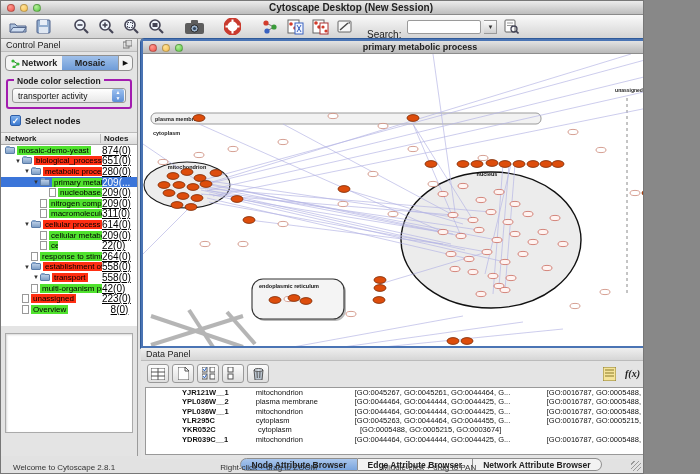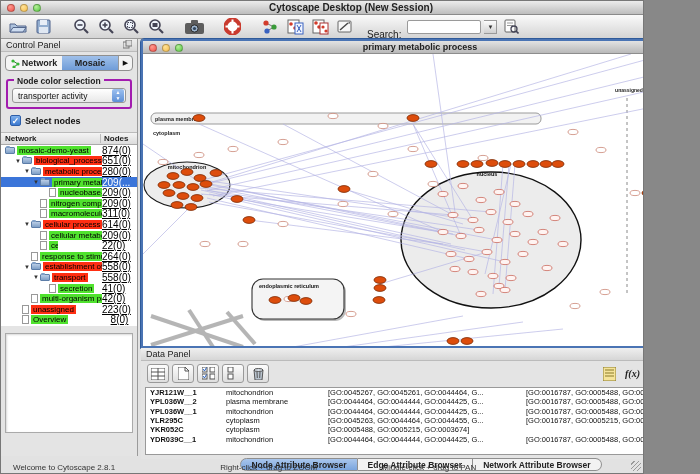--- a/index.html
+++ b/index.html
@@ -59,21 +59,21 @@
   .canvas svg{position:absolute;left:0;top:0;}
   
   .dpanel{position:absolute;left:140px;top:347px;width:560px;height:111px;background:#e4e4e4;}
   .dp-toolbar{height:25px;display:flex;align-items:center;padding:0 6px;gap:3px;}
   .dbtn{width:22px;height:19px;border:1px solid #999;border-radius:3px;background:linear-gradient(#fdfdfd,#dedede);display:flex;align-items:center;justify-content:center;font-weight:bold;}
   .dbtn.noborder{border:none;background:none;}
   .dp-right{margin-left:auto;display:flex;gap:3px;}
   .dp-table{position:relative;margin:1px 4px 0 4px;border:1px solid #999;background:#fff;height:68px;overflow:hidden;}
   .dt-hdr{display:flex;height:12px;background:linear-gradient(#f5f5f5,#dcdcdc);border-bottom:1px solid #aaa;font-size:7.5px;font-weight:bold;color:#222;}
   .dt-hdr>div{border-right:1px solid #b5b5b5;display:flex;align-items:center;justify-content:center;overflow:hidden;white-space:nowrap;}
-  .drow{display:flex;height:9.3px;font-size:7.5px;color:#111;align-items:center;}
+  .drow{display:flex;height:9.3px;font-size:7.5px;color:#111;align-items:center;padding-left:32px;}
   .drow>div{padding-left:4px;overflow:hidden;white-space:nowrap;}
   .co0{width:76px;font-weight:bold;}
   .co1{width:102px;}
   .co2{width:198px;}
   .co3{width:158px;}
   .vscroll{position:absolute;right:0;top:12px;bottom:0;width:11px;background:#f0f0f0;border-left:1px solid #bbb;}
   .vthumb{position:absolute;left:1px;top:2px;width:8px;height:20px;border-radius:4px;background:linear-gradient(90deg,#a9cdf6,#5f97e0);border:1px solid #4d7fc0;}
   .varrows{position:absolute;left:0;bottom:0;width:11px;font-size:5px;color:#444;text-align:center;line-height:7px;}
   .dp-tabs{display:flex;justify-content:center;margin-top:3px;}
   .dp-tab{height:13px;padding:0 10px;border:1px solid #8f8f8f;border-left:none;font-size:8.5px;font-weight:bold;color:#222;display:flex;align-items:center;background:#f2f2f2;}
@@ -322,26 +322,20 @@
           <span class="twisty">▼</span>
           <span class="fold"></span>
           <span class="chip r">establishment of lo</span>
           <span class="tcount" style="color: rgb(0, 0, 0);">558(0)</span>
         </div>
         <div class="trow" style="padding-left: 31px;">
           <span class="twisty">▼</span>
           <span class="fold"></span>
           <span class="chip r">transport</span>
           <span class="tcount" style="color: rgb(0, 0, 0);">558(0)</span>
-        </div>
-        <div class="trow" style="padding-left: 40px;">
-          <span class="spacer"></span>
-          <span class="fico"></span>
-          <span class="chip g">secretion</span>
-          <span class="tcount" style="color: rgb(0, 0, 0);">41(0)</span>
         </div>
         <div class="trow" style="padding-left: 22px;">
           <span class="spacer"></span>
           <span class="fico"></span>
           <span class="chip g">multi-organism pro</span>
           <span class="tcount" style="color: rgb(0, 0, 0);">42(0)</span>
         </div>
         <div class="trow" style="padding-left: 13px;">
           <span class="spacer"></span>
           <span class="fico"></span>

